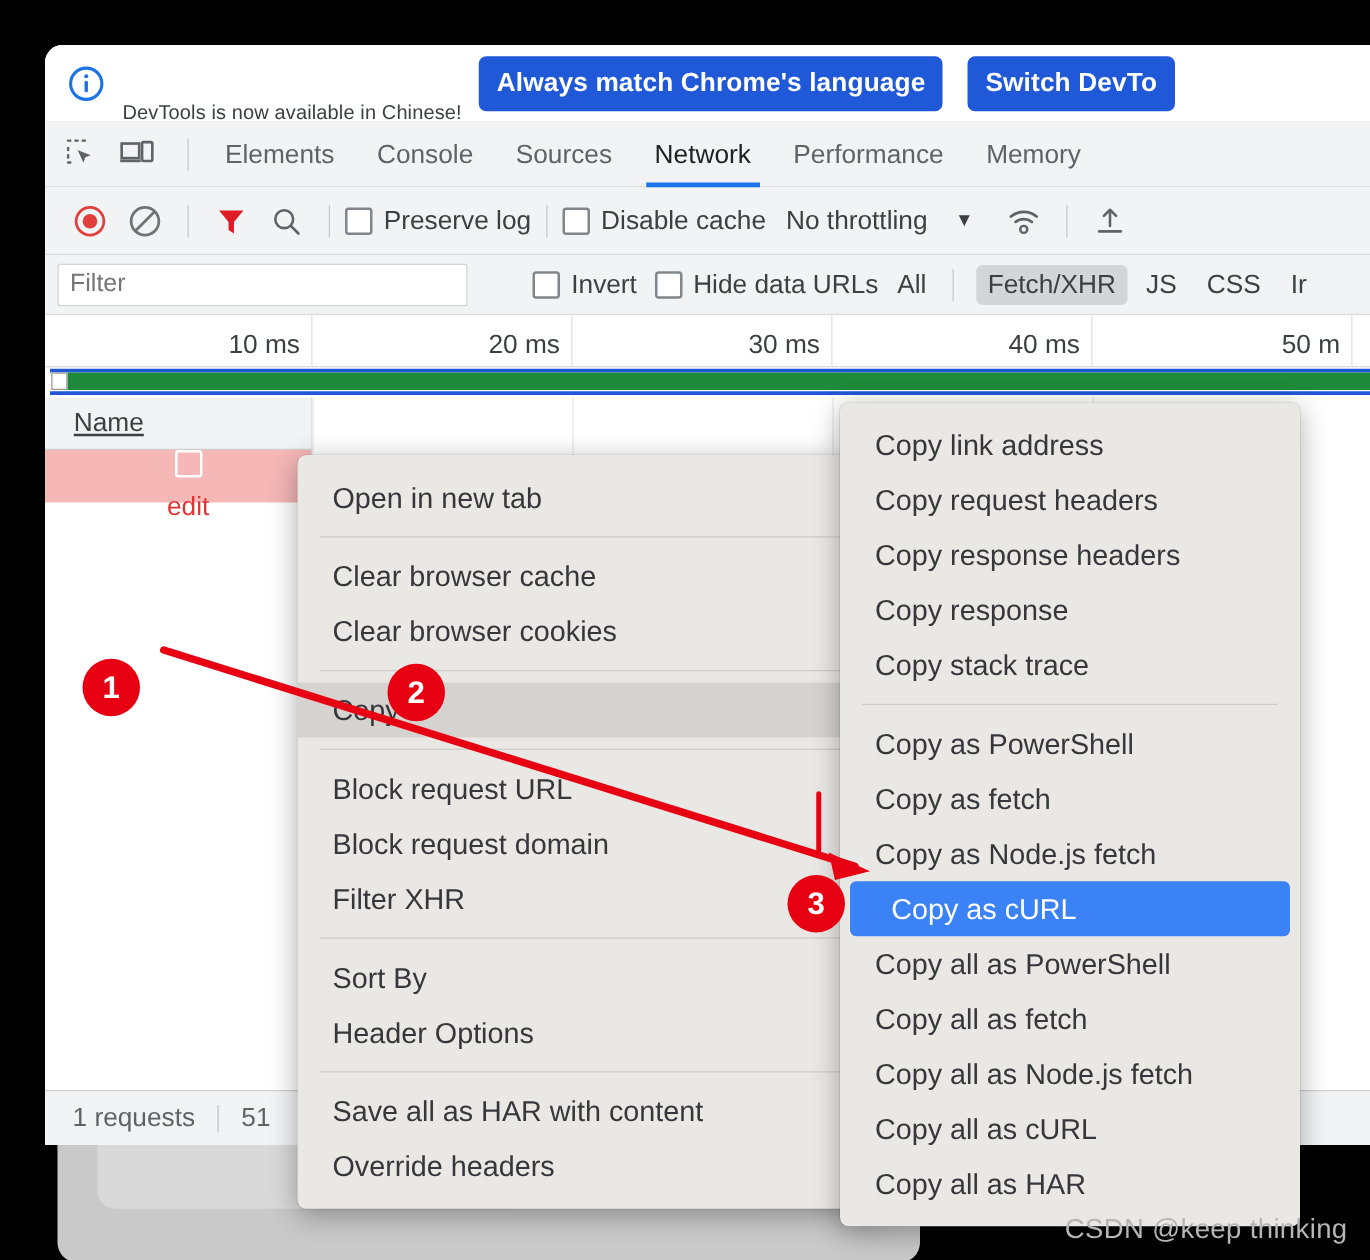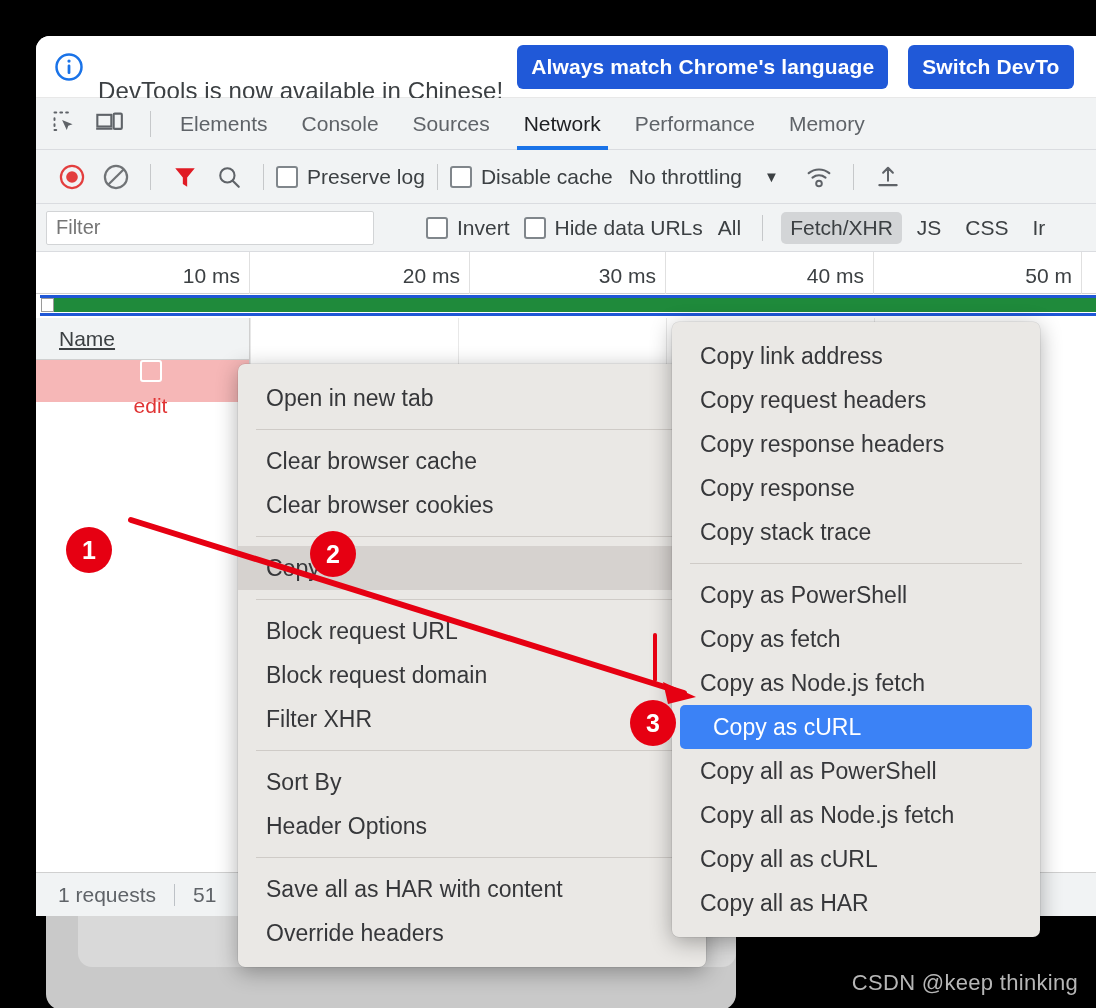--- a/index.html
+++ b/index.html
@@ -31,21 +31,21 @@
   }
 
   
   .banner {
     position: relative; height: 62px; background: #fff;
     display: flex; align-items: center; padding-left: 18px; gap: 14px;
     border-bottom: 1px solid #e8e8e8;
   }
   .info-icon { width: 30px; height: 30px; flex: none; }
   .banner-text {
-    font-size: 24px; color: #3c4043; white-space: nowrap; letter-spacing: .1px; margin-top: 48px;
+    font-size: 16px; color: #3c4043; white-space: nowrap; letter-spacing: .1px; margin-top: 48px;
   }
   .banner-btn {
     background: #2059d8; color: #fff; border: none; border-radius: 6px;
     font-family: "Liberation Sans", sans-serif;
     font-size: 21px; font-weight: bold; padding: 10px 14px; white-space: nowrap;
     cursor: pointer; letter-spacing: .1px;
   }
   .banner-btn.second { margin-left: 6px; }
 
   
@@ -280,21 +280,21 @@
       <span class="ftype">All</span>
       <span class="vdiv"></span>
       <span class="ftype selected">Fetch/XHR</span>
       <span class="ftype">JS</span>
       <span class="ftype">CSS</span>
       <span class="ftype">Ir</span>
     </div>
 
     <div class="timeline">
       <div class="tick" style="left:0px;width:214px">10 ms</div>
-      <div class="tick" style="left:226px;width:208px">20 ms</div>
+      <div class="tick" style="left:214px;width:208px">20 ms</div>
       <div class="tick" style="left:422px;width:208px">30 ms</div>
       <div class="tick" style="left:630px;width:208px">40 ms</div>
       <div class="tick" style="left:838px;width:208px">50 m</div>
     </div>
 
     <div class="overview">
       <div class="ov-line" style="top:1px"></div>
       <div class="ov-green"></div>
       <div class="ov-line" style="top:19px"></div>
       <div class="ov-handle"></div>
@@ -393,20 +393,23 @@
     <div class="mi">
       <span class="lbl">Copy as Node.js fetch</span>
     </div>
     <div class="mi sel">
       <span class="lbl">Copy as cURL</span>
     </div>
     <div class="mi">
       <span class="lbl">Copy all as PowerShell</span>
     </div>
     <div class="mi">
+      <span class="lbl">Copy all as fetch</span>
+    </div>
+    <div class="mi">
       <span class="lbl">Copy all as Node.js fetch</span>
     </div>
     <div class="mi">
       <span class="lbl">Copy all as cURL</span>
     </div>
     <div class="mi">
       <span class="lbl">Copy all as HAR</span>
     </div>
   </div>
 

